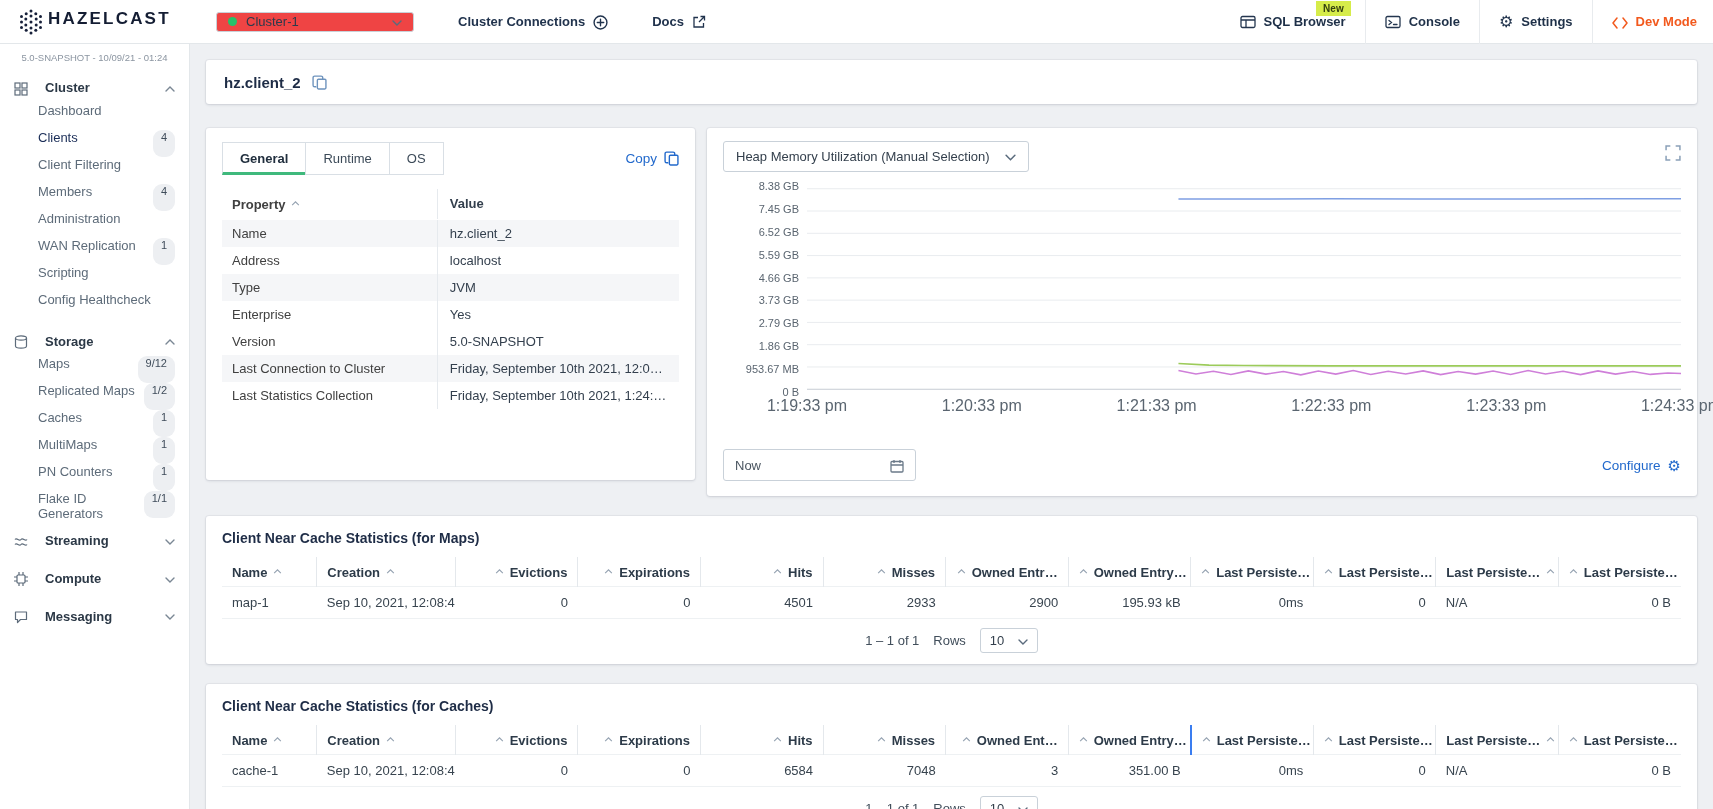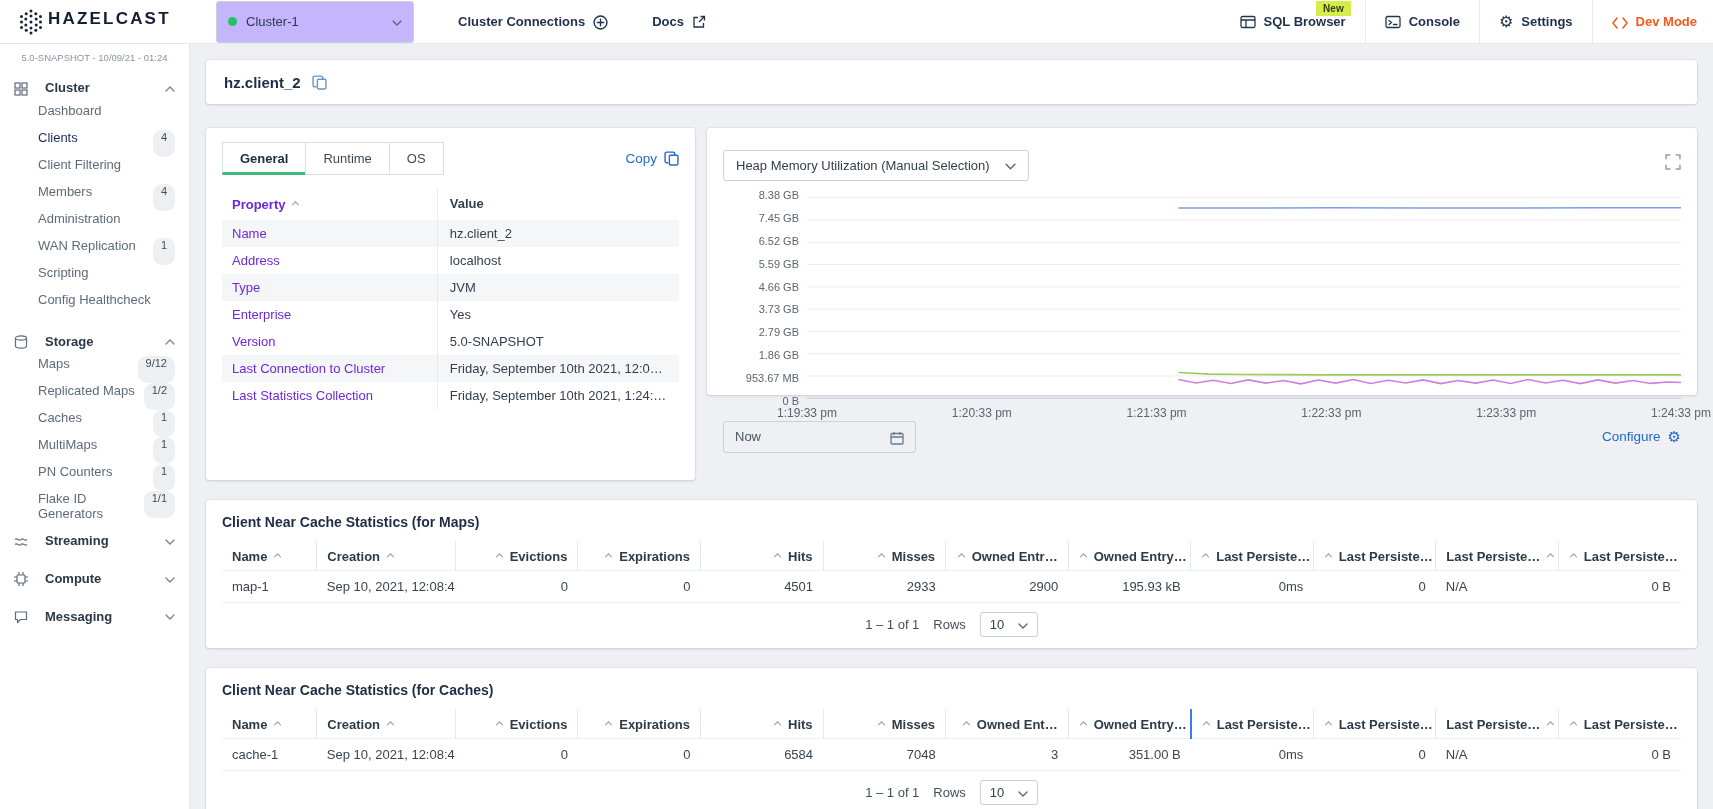--- a/index.html
+++ b/index.html
@@ -5,21 +5,21 @@
   *{box-sizing:border-box;margin:0;padding:0}
   html,body{width:1713px;height:809px;overflow:hidden}
   body{font-family:"Liberation Sans","DejaVu Sans",sans-serif;font-size:13px;color:#33404e;background:#eef0f3}
   svg{display:block}
   .ic{display:inline-block;vertical-align:middle}
 
   
   .topbar{height:44px;background:#fff;border-bottom:1px solid #e3e7ea;display:flex;align-items:center;padding-left:18px;position:relative;z-index:3}
   .logo{display:flex;align-items:flex-start;gap:4px;flex:0 0 176px;cursor:pointer}
   .logo-text{font-size:17px;font-weight:700;letter-spacing:2.2px;color:#141d33}
-  .cluster-sel{margin-left:22px;width:198px;height:42px;border:1px solid #c9d1d8;border-radius:3px;background:#c4b5fd;display:flex;align-items:center;gap:9px;padding:0 11px;color:#2c3a4c;cursor:pointer}
+  .cluster-sel{margin-left:22px;width:198px;height:20px;border:1px solid #c9d1d8;border-radius:3px;background:#ef4444;display:flex;align-items:center;gap:9px;padding:0 11px;color:#2c3a4c;cursor:pointer}
   .status-dot{width:9px;height:9px;border-radius:50%;background:#27c06a;flex:0 0 auto}
   .cluster-sel .chev{margin-left:auto;color:#5a6b7d}
   .topnav-item{margin-left:44px;display:flex;align-items:center;gap:8px;color:#21334d;font-weight:600;cursor:pointer}
   .topnav-item svg{color:#21334d}
   .flex-spacer{flex:1}
   .top-action{position:relative;height:44px;display:flex;align-items:center;gap:8px;padding:0 19px;color:#1e3048;font-weight:600;cursor:pointer}
   .top-action svg{color:#24364f}
   .vdiv{width:1px;height:44px;background:#e8ebee}
   .new-badge{position:absolute;top:1px;right:14px;background:#d6ec4a;color:#333f10;font-size:10px;font-weight:700;padding:1px 7px;border-radius:0;line-height:13px}
   .dev{color:#f2591d;padding-right:16px}
@@ -41,47 +41,47 @@
 
   
   .main{flex:1;padding:16px 16px 0;overflow:hidden}
   .card{background:#fff;border-radius:3px;box-shadow:0 1px 3px rgba(20,35,60,.12),0 0 0 1px rgba(20,35,60,.04)}
   .title-card{display:flex;align-items:center;gap:11px;padding:12px 18px;margin-bottom:24px;height:44px}
   .page-title{font-size:15px;font-weight:700;color:#1e2c46}
   .copy-ic{color:#6e93bd;cursor:pointer}
 
   .row2{display:flex;gap:12px;margin-bottom:20px}
   .details-card{flex:0 0 489px;padding:14px 16px;height:352px}
-  .chart-card{flex:1;padding:22px 16px;height:267px;display:flex;flex-direction:column}
+  .chart-card{flex:1;padding:13px 16px;height:368px;display:flex;flex-direction:column}
 
   .tabs-row{display:flex;align-items:center}
   .tabs{display:flex}
   .tab{padding:8px 17px;border:1px solid #d9dfe5;margin-left:-1px;color:#3c4a58;background:#fff;cursor:pointer}
   .tab:first-child{margin-left:0}
   .tab.active{font-weight:700;color:#212f3e;border-bottom:3px solid #3fb97c;padding-bottom:5px}
   .copy-link{margin-left:auto;color:#2269cc;display:flex;align-items:center;gap:7px;font-size:13.5px;cursor:pointer}
   .copy-link svg{color:#2269cc}
 
   .ptable{margin-top:13px;font-size:13px}
   .pt-row{display:flex;align-items:center}
   .pt-row.odd{background:#f5f6f8}
-  .pt-l{flex:0 0 47%;padding:6px 10px;color:#6d28d9;white-space:nowrap;overflow:hidden;text-overflow:ellipsis}
+  .pt-l{flex:0 0 47%;padding:6px 10px;color:#404040;white-space:nowrap;overflow:hidden;text-overflow:ellipsis}
   .pt-r{flex:1;padding:6px 12px;border-left:1px solid #e6eaee;color:#333f4d;white-space:nowrap;overflow:hidden;text-overflow:ellipsis}
   .pt-head{font-weight:700;color:#2b3946}
   .pt-head .pt-l,.pt-head .pt-r{padding-top:7px;padding-bottom:8px}
 
   .chart-top{display:flex;align-items:flex-start}
   .metric-select{display:flex;align-items:center;gap:12px;border:1px solid #c9d1d9;border-radius:3px;padding:7px 12px;min-width:306px;justify-content:space-between;color:#333f4c;cursor:pointer}
   .metric-select .chev{color:#5a6b7d}
   .expand{margin-left:auto;color:#8aa0b8;margin-top:3px;cursor:pointer}
   .chart-grid{display:grid;grid-template-columns:76px 1fr;grid-template-rows:206px 20px;column-gap:8px;margin-top:14px}
   .ylabels{display:flex;flex-direction:column;justify-content:space-between;align-items:flex-end;font-size:11px;color:#5a6570;margin:-6px 0;white-space:nowrap}
   .plot{position:relative}
   .plot svg{position:absolute;inset:0;width:100%;height:100%}
-  .xlabels{grid-column:2;position:relative;font-size:12px;color:#5a6570}
+  .xlabels{grid-column:2;position:relative;font-size:16px;color:#5a6570}
   .xlabels span{position:absolute;top:5px;transform:translateX(-50%);white-space:nowrap}
   .chart-bottom{margin-top:auto;display:flex;align-items:center;padding-bottom:2px}
   .time-input{border:1px solid #c9d1d9;border-radius:3px;padding:7px 11px;width:193px;display:flex;justify-content:space-between;align-items:center;color:#4a5560;cursor:text}
   .time-input svg{color:#6b7a89}
   .configure{margin-left:auto;color:#2269cc;display:flex;align-items:center;gap:7px;font-size:13.5px;cursor:pointer}
   .configure .gear-glyph{color:#2269cc;font-size:15px}
 
   .stats-card{padding:12px 16px 4px;margin-bottom:20px}
   .stats-card h3{font-size:14px;color:#1e2c46;margin:2px 0 11px;font-weight:700}
   table{width:100%;border-collapse:collapse;table-layout:fixed;font-size:13px}

